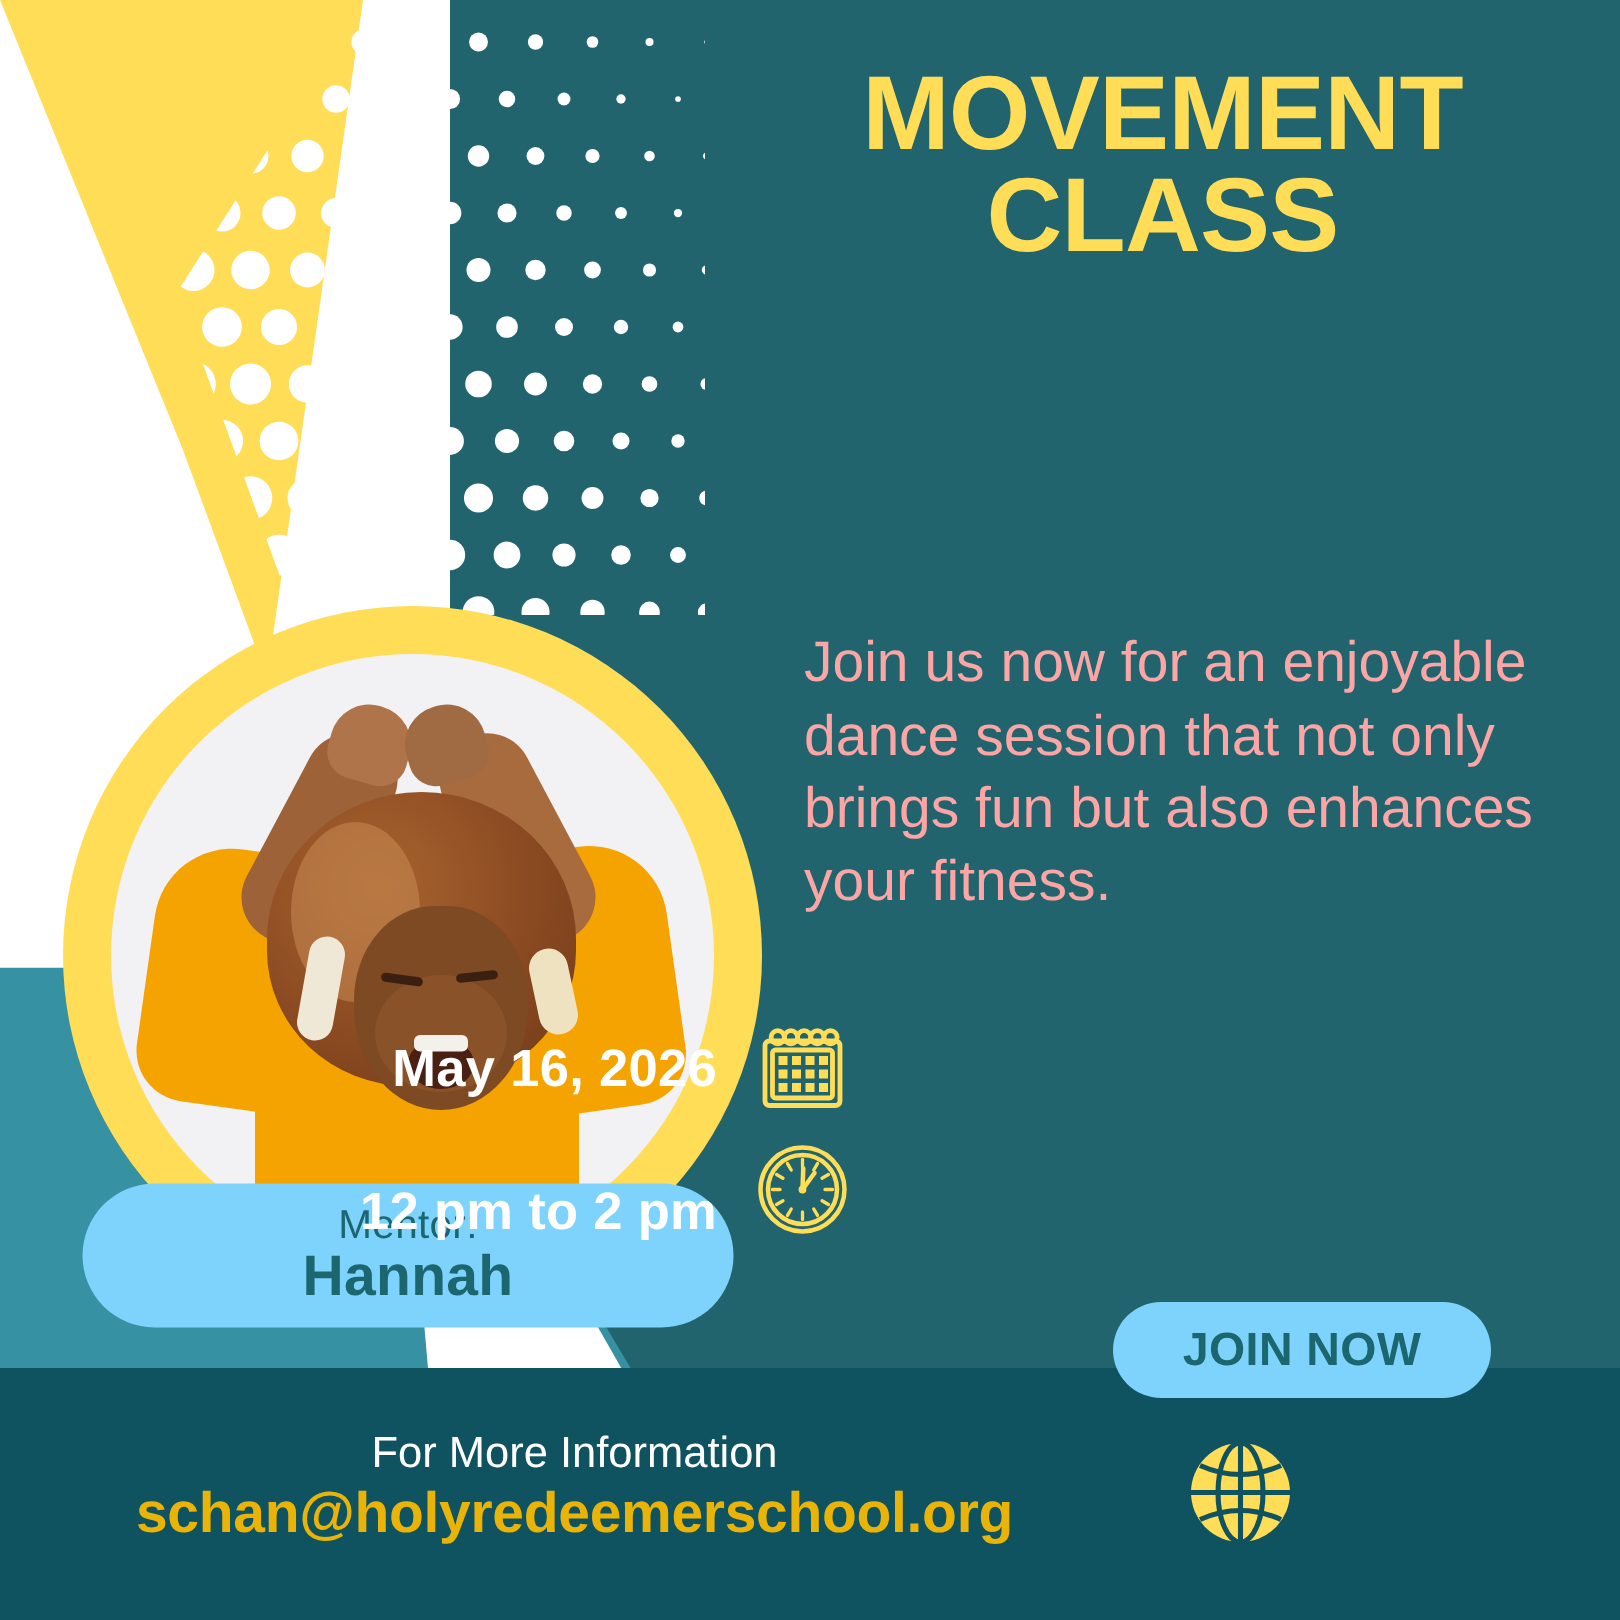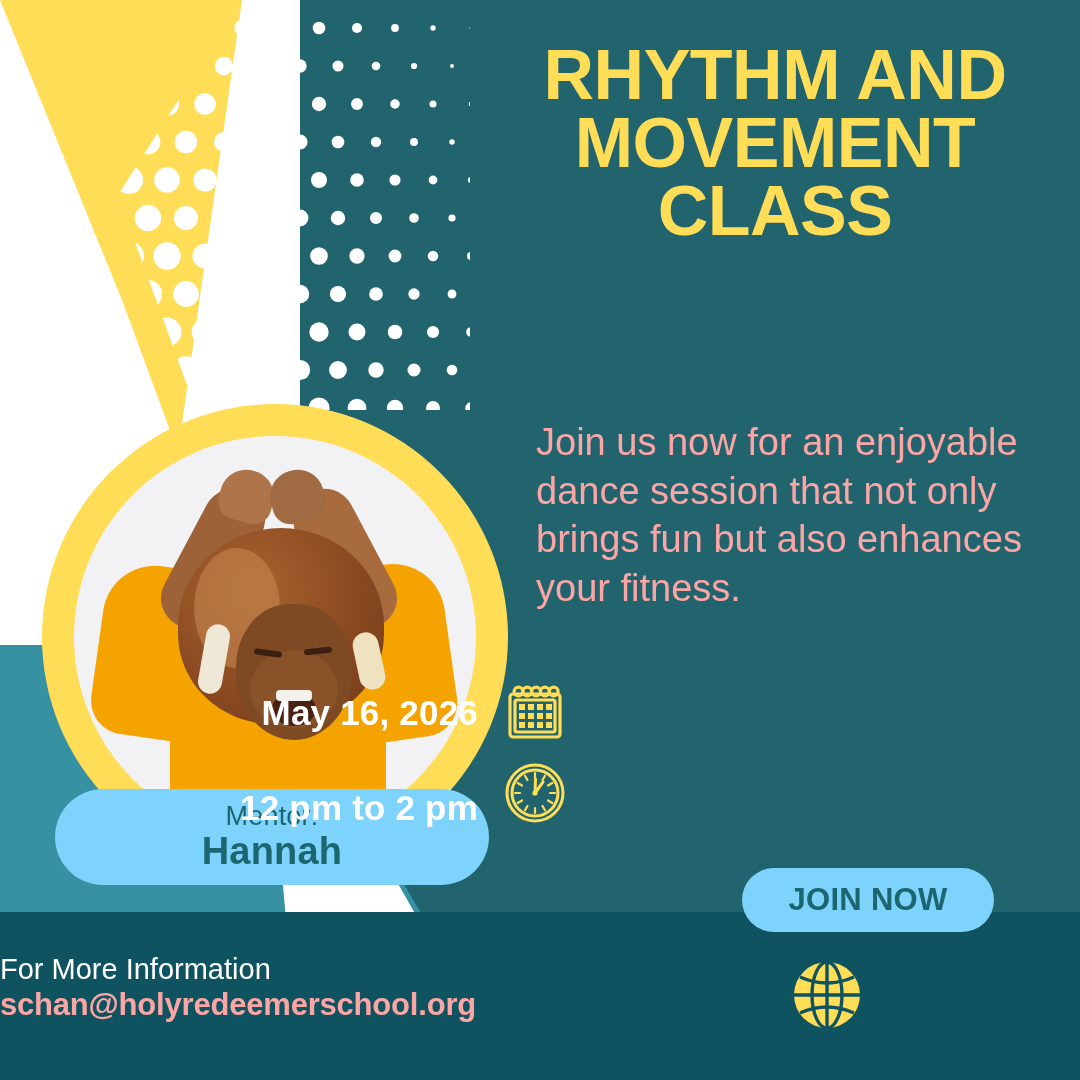--- a/index.html
+++ b/index.html
@@ -161,28 +161,28 @@
   .join-btn{
     position:absolute;left:742px;top:868px;width:252px;height:64px;
     background:#7dd3fc;border-radius:32px;
     display:flex;align-items:center;justify-content:center;
     color:#1C6670;font-size:31px;font-weight:700;letter-spacing:.3px;
     cursor:pointer;
   }
 
   .more-info{
     position:absolute;left:0;top:952px;width:916px;
-    text-align:left;
+    text-align:center;
   }
   .more-line{
     color:#ffffff;font-size:29px;font-weight:400;
     padding-right:150px;line-height:1.18;
   }
   .email-line{
-    color:#fca5a5;font-size:31px;font-weight:700;
+    color:#eab308;font-size:38px;font-weight:700;
     padding-right:150px;line-height:1.22;letter-spacing:-.2px;
   }
   .globe{position:absolute;right:52px;top:6px;width:74px;height:74px;}
 </style>
 </head>
 <body>
 
 <div id="poster">
 
   <div class="layer white-wedge"></div>
@@ -368,21 +368,20 @@
   </div>
 
   <div class="mentor-pill">
     <div class="mentor-label">Mentor:</div>
     <div class="mentor-name">Hannah</div>
   </div>
 
   <div class="right">
 
     <div class="title">
-      <span>RHYTHM AND</span>
       <span>MOVEMENT</span>
       <span>CLASS</span>
     </div>
 
     <div class="desc">Join us now for an enjoyable dance session that not only brings fun but also enhances your fitness.</div>
   </div>
 
   <div class="info-row" id="row-date">
     <div class="txt">May 16, 2026</div>
     <span class="ic">

